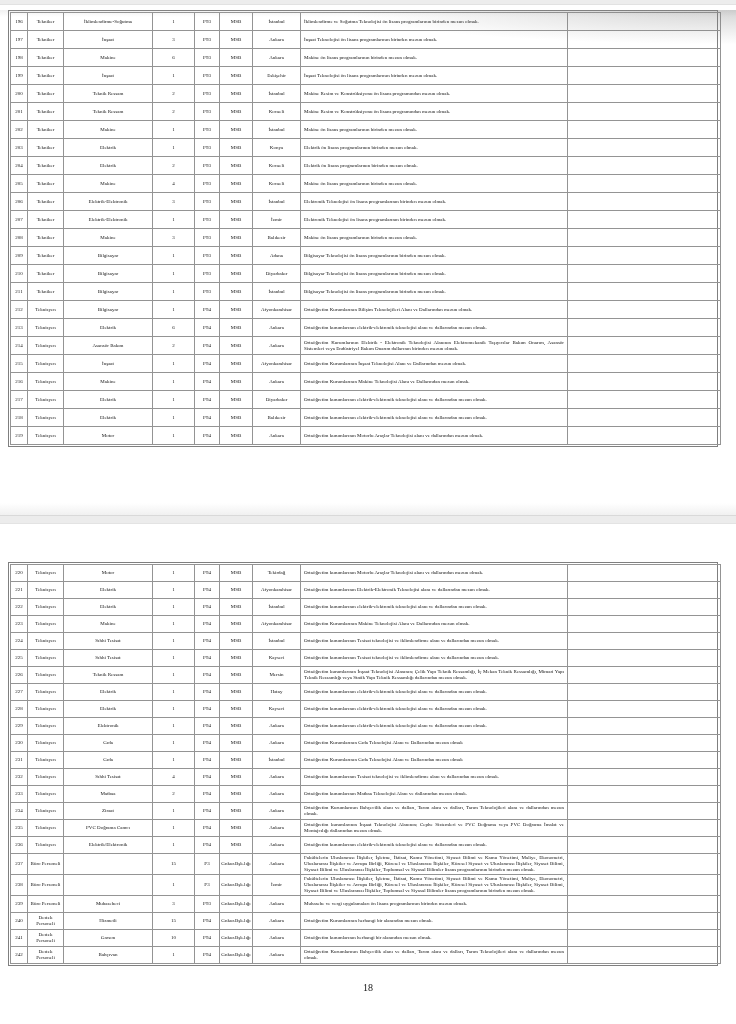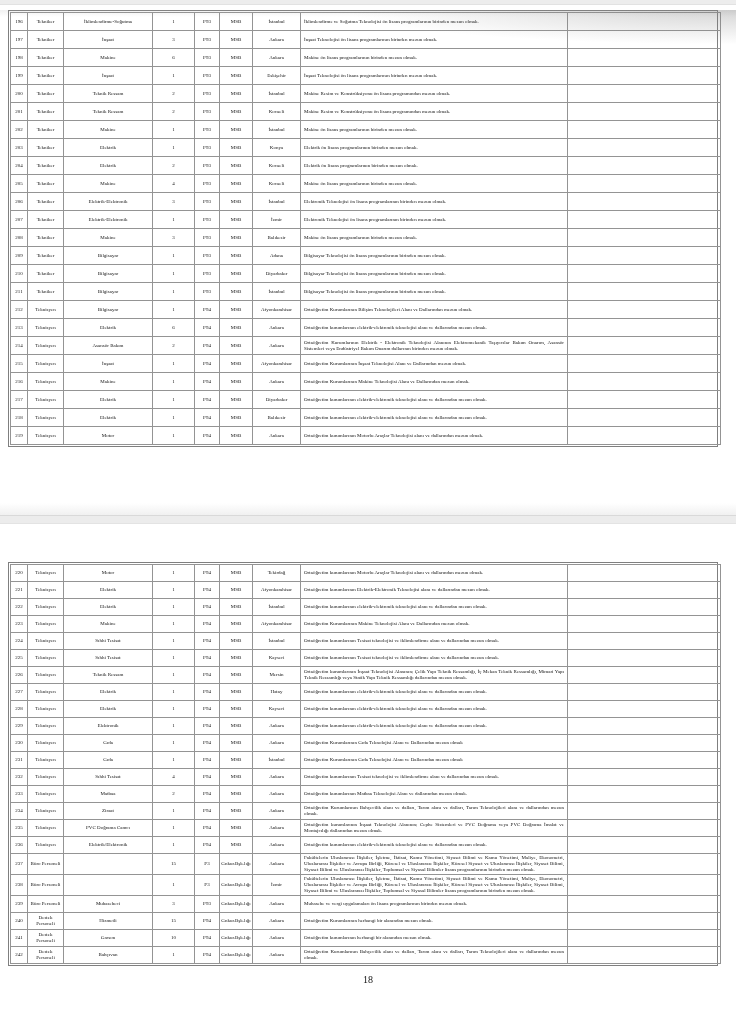--- a/index.html
+++ b/index.html
@@ -70,21 +70,21 @@
     text-align: justify;
     padding: 1px 3px;
   }
   td.col-notes { border-left: 1px solid #949494; }
   .page-num {
     text-align: center;
     font-size: 10px;
     color: #111;
   }
   .page-1 .page-num { margin-top: 14px; }
-  .page-2 .page-num { margin-top: 8px; }
+  .page-2 .page-num { margin-top: 16px; }
 </style>
 </head>
 <body>
 
 <div class="prev-page-gap"></div>
 
 <div class="page page-1">
   <div class="top-edge-shade"></div>
   <div class="corner-shade"></div>
   <div class="table-frame">

